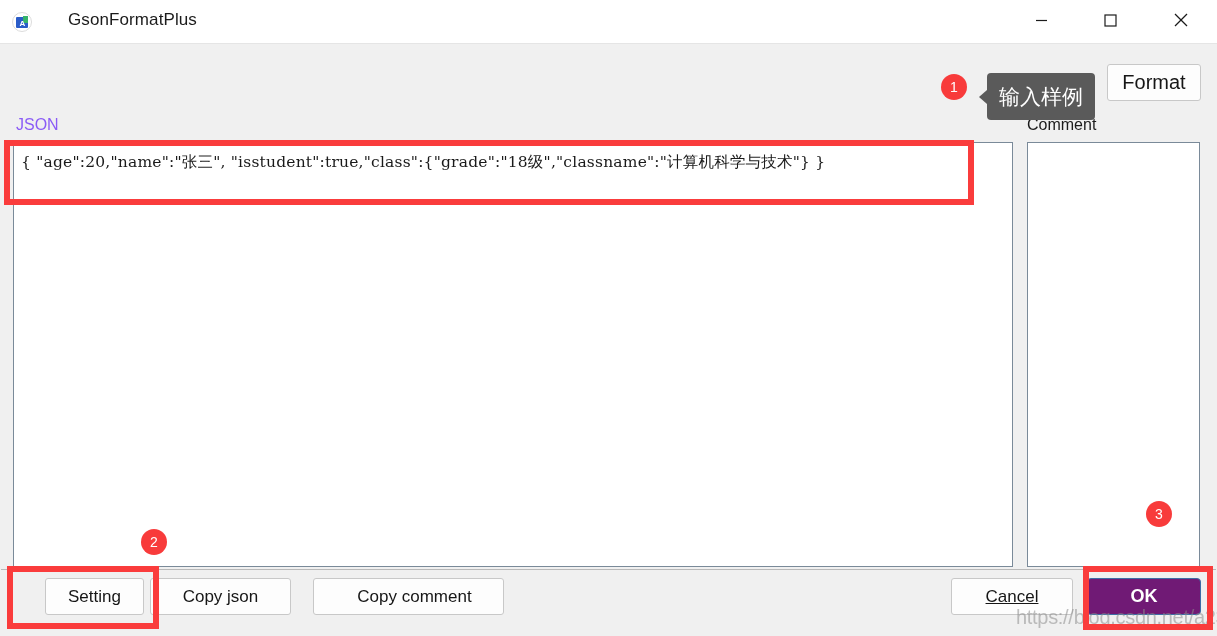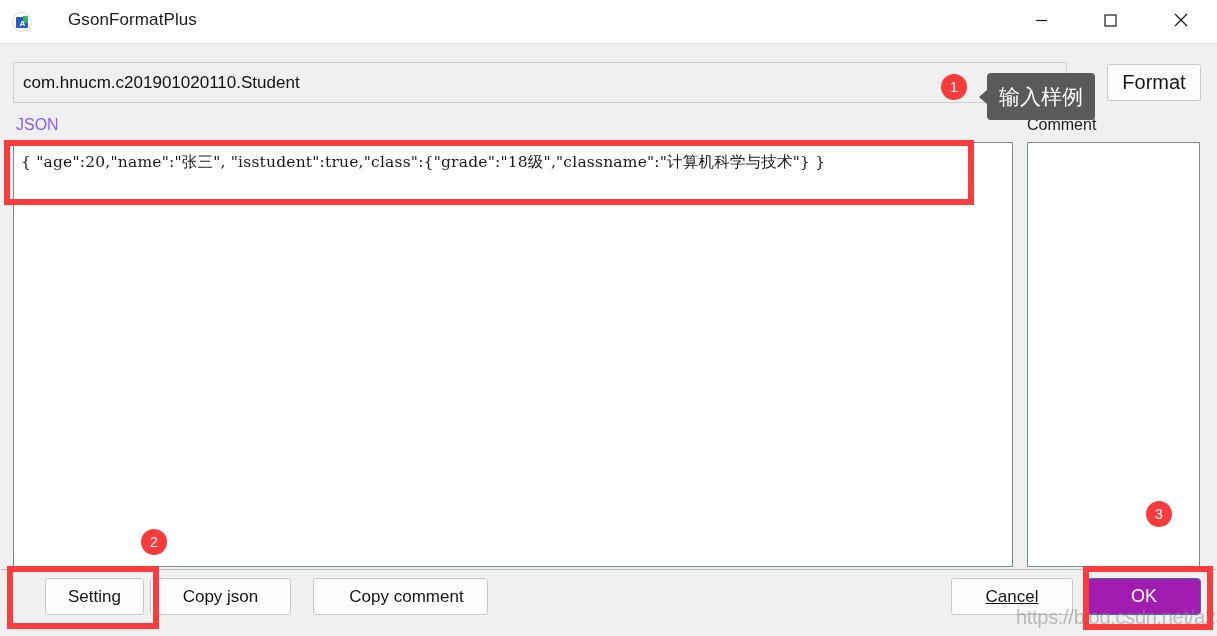--- a/index.html
+++ b/index.html
@@ -165,36 +165,36 @@
     box-sizing: border-box;
     display: flex;
     align-items: center;
     justify-content: center;
     font-size: 17px;
     color: #161616;
     cursor: default;
   }
   .btn-setting   { left: 17px;  top: 578px; width: 99px; margin-left: 28px; }
   .btn-copyjson  { left: 150px; top: 578px; width: 141px; }
-  .btn-copycomm  { left: 313px; top: 578px; width: 175px; padding-left: 12px; }
+  .btn-copycomm  { left: 313px; top: 578px; width: 191px; padding-left: 12px; }
   .btn-cancel    { left: 951px; top: 578px; width: 122px; text-decoration: underline; }
   .btn-ok {
     position: absolute;
     left: 1087px; top: 578px;
     width: 114px;
     height: 37px;
-    background: #a21caf;
+    background: #701a75;
     border: 1px solid #3d6da6;
     border-radius: 4px;
     box-sizing: border-box;
     display: flex;
     align-items: center;
     justify-content: center;
     font-size: 18px;
-    font-weight: normal;
+    font-weight: bold;
     color: #ffffff;
     cursor: default;
   }
 
   
   .anno-rect {
     position: absolute;
     border: 6px solid #fa3c3c;
     box-sizing: border-box;
     pointer-events: none;
@@ -292,23 +292,20 @@
     <div class="win-btn win-close close">
       <span>
         <svg width="14" height="14" viewBox="0 0 14 14">
           <line x1="1" y1="1" x2="13" y2="13" stroke="#1b1b1b" stroke-width="1.3"></line>
           <line x1="13" y1="1" x2="1" y2="13" stroke="#1b1b1b" stroke-width="1.3"></line>
         </svg>
       </span>
     </div>
   </div>
 
-  <div class="classpath-field">
-    <span class="classpath-text">com.hnucm.c201901020110.Student</span>
-  </div>
 
   <div class="format-btn">Format</div>
 
   <div class="label-json">JSON</div>
   <div class="label-comment">Comment</div>
 
   <div class="json-area">
     <div class="json-text">{ "age":20,"name":"张三", "isstudent":true,"class":{"grade":"18级","classname":"计算机科学与技术"} }</div>
   </div>
 

